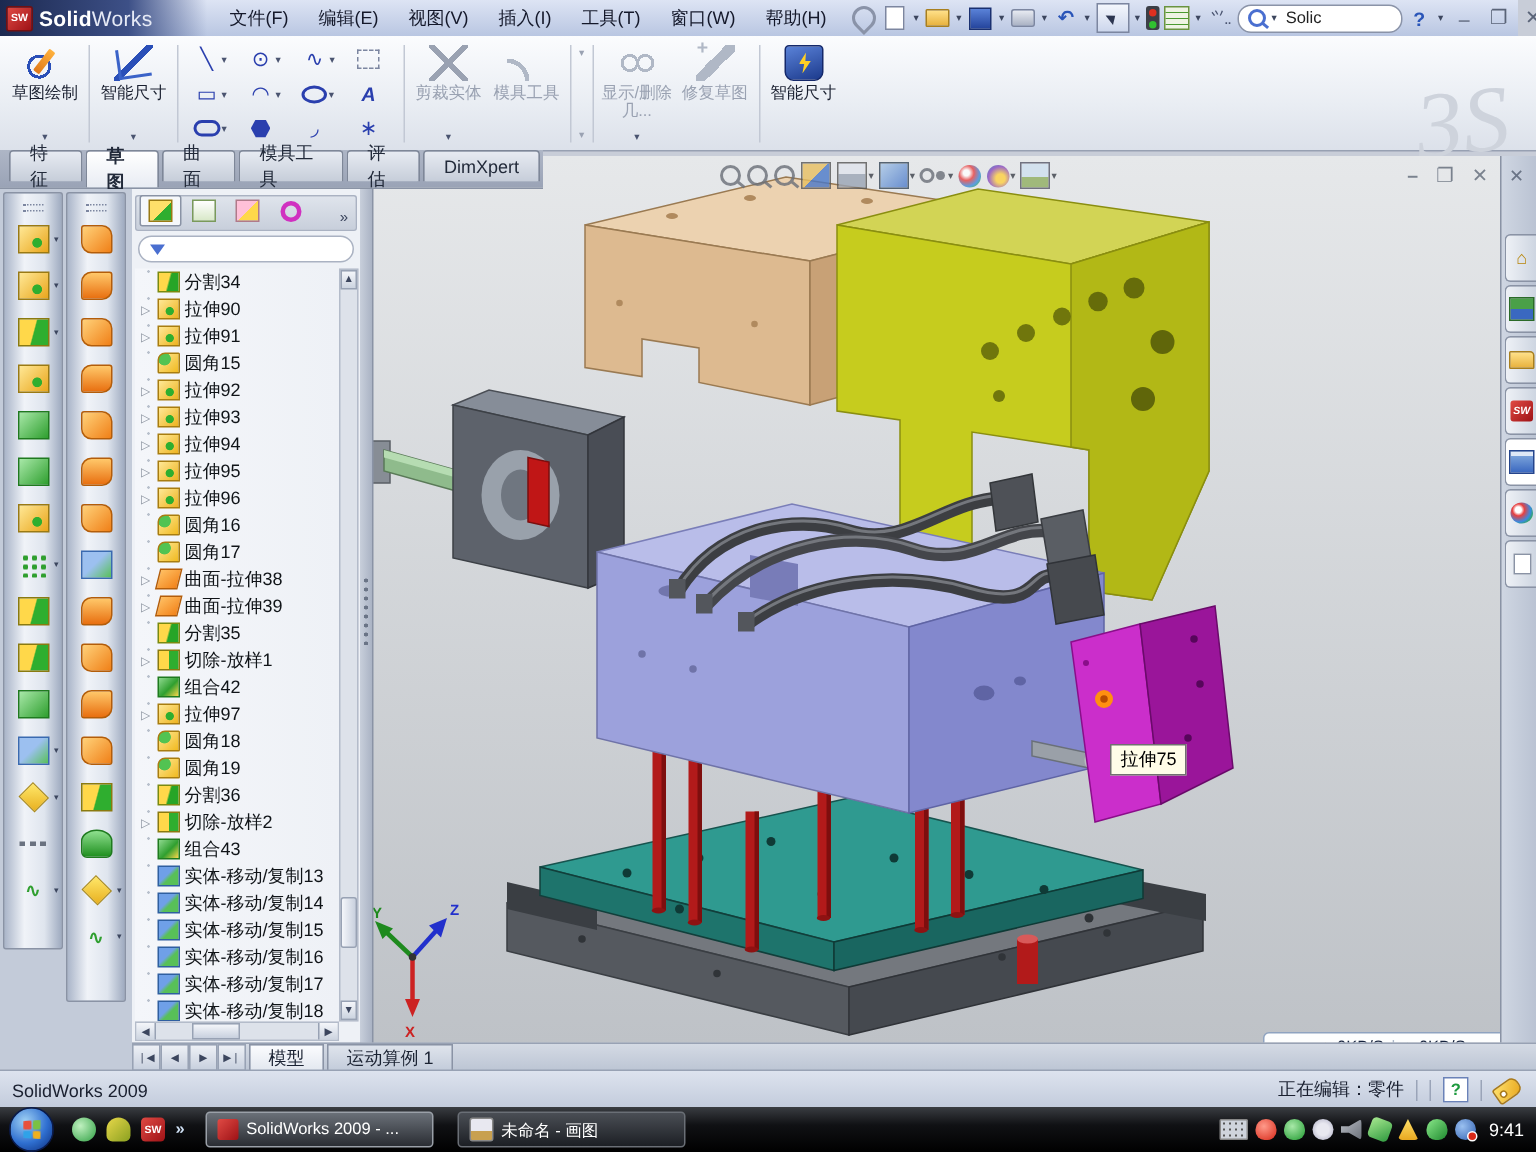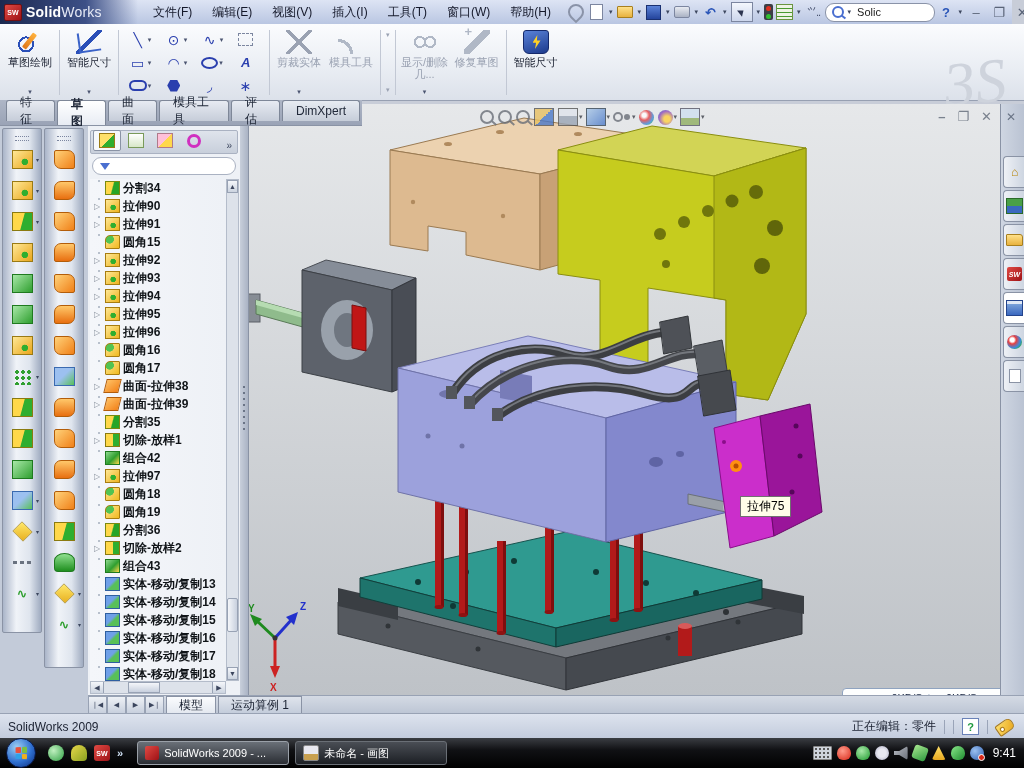--- a/index.html
+++ b/index.html
@@ -105,21 +105,21 @@
   .fmtab.active{background:#f6f8fb;border-color:#8a93a5;}
   .fmtab i{width:14px;height:13px;display:block;}
   .fm1{background:linear-gradient(135deg,#ffe06a 55%,#2fae2f 55%);border:1px solid #9a7a14;}
   .fm2{background:linear-gradient(180deg,#fff,#d8e8c8);border:1px solid #7a9a5a;}
   .fm3{background:linear-gradient(135deg,#ffc0d8 50%,#ffd84a 50%);border:1px solid #b07a8a;}
   .fm4{border:3px solid #d030c0;border-radius:50%;width:8px !important;height:8px !important;}
   .fmchev{margin-left:auto;font-size:10px;color:#3c465e;padding-right:3px;}
   #fmfilter{position:absolute;left:4px;top:31px;right:4px;height:18px;background:#fff;border:1px solid #aab2c2;border-radius:9px;display:flex;align-items:center;padding:0 7px;gap:4px;box-sizing:border-box;}
   .funnel{width:0;height:0;border-left:5px solid transparent;border-right:5px solid transparent;border-top:7px solid #4a6fd0;}
   #tree{position:absolute;left:2px;top:53px;right:14px;bottom:14px;overflow:hidden;background:linear-gradient(90deg,#f4f6fa,#eef1f6);}
-  .trow{height:18px;display:flex;align-items:center;gap:3px;padding-left:2px;background:radial-gradient(circle,#b8c0cc 0 .8px,transparent 1px) 8px 0/2px 4px no-repeat;font-weight:bold;}
+  .trow{height:18px;display:flex;align-items:center;gap:3px;padding-left:2px;background:radial-gradient(circle,#b8c0cc 0 .8px,transparent 1px) 8px 0/2px 4px no-repeat;}
   .tarrow{width:10px;font-size:8px;color:#8a929e;text-align:center;flex:0 0 auto;}
   .ticon13{width:13px;height:12px;flex:0 0 auto;display:block;}
   .tlabel{font-size:12px;color:#101418;white-space:nowrap;}
   .i-split{background:linear-gradient(105deg,#ffd84a 46%,#27a527 54%);border:1px solid #7a8a10;}
   .i-extrude{background:radial-gradient(circle at 55% 62%,#2fae2f 0 2.5px,transparent 3px),linear-gradient(135deg,#ffe896,#edb31f);border:1px solid #a87d10;}
   .i-fillet{background:radial-gradient(circle at 28% 28%,#52c352 0 4px,transparent 4.5px),linear-gradient(135deg,#ffe896,#f0b91f);border:1px solid #a87d10;border-radius:5px 1px 1px 1px;}
   .i-surface{background:linear-gradient(135deg,#ffc063,#f2821a);transform:skewX(-14deg);border:1px solid #b35d0a;}
   .i-cutloft{background:linear-gradient(90deg,#ffd84a 50%,#2fae2f 50%);border:1px solid #8a7a10;}
   .i-combine{background:linear-gradient(135deg,#8fd98f,#2f9f2f 55%,#ffd84a);border:1px solid #1f7a1f;}
   .i-move{background:linear-gradient(135deg,#6fa0e8 42%,#58c058 58%);border:1px solid #2f5fa0;}
@@ -180,21 +180,21 @@
   #taskbar{left:0;top:738px;width:1024px;height:30px;background:linear-gradient(180deg,#3a3d42,#101114 40%,#000);display:flex;align-items:center;}
   #startorb{width:30px;height:30px;border-radius:50%;background:radial-gradient(circle at 35% 30%,#9ed0f4,#2f6fd0 55%,#0a2a78);margin-left:6px;display:flex;align-items:center;justify-content:center;flex:0 0 auto;border:1px solid #0a1a4a;box-sizing:border-box;}
   .flag{width:12px;height:12px;display:grid;grid-template-columns:1fr 1fr;gap:1px;transform:perspective(40px) rotateY(-18deg);}
   .flag s{display:block;border-radius:1px;}
   #quicklaunch{display:flex;align-items:center;gap:7px;margin-left:12px;flex:0 0 auto;}
   .ql{width:16px;height:16px;border-radius:3px;}
   .ql-msn{background:radial-gradient(circle at 35% 35%,#bff0bf,#2fa043);border-radius:50%;}
   .ql-sec{background:linear-gradient(135deg,#e8d84a,#8aa020);border-radius:50% 50% 4px 4px;}
   .ql-sw{background:linear-gradient(135deg,#e04a44,#9e1216);color:#fff;font-size:7px;font-weight:bold;display:flex;align-items:center;justify-content:center;}
   .ql-chev{color:#cfe0f4;font-size:11px;font-weight:bold;}
-  #tasks{display:flex;gap:6px;margin-left:14px;flex:0 0 auto;}
+  #tasks{display:flex;gap:16px;margin-left:14px;flex:0 0 auto;}
   .taskbtn{width:152px;height:24px;border-radius:3px;border:1px solid #6a6f76;background:linear-gradient(180deg,#4a4e55,#1c1f24);display:flex;align-items:center;gap:5px;padding:0 7px;box-sizing:border-box;color:#fff;font-size:11px;white-space:nowrap;overflow:hidden;}
   .taskbtn.active{background:linear-gradient(180deg,#6a7078,#2a2d33);border-color:#9aa0a8;}
   .tbi{width:14px;height:14px;border-radius:2px;flex:0 0 auto;}
   .tbi-sw{background:linear-gradient(135deg,#e04a44,#9e1216);}
   .tbi-paint{background:linear-gradient(180deg,#e8e8f0 55%,#c8a050 55%);border:1px solid #888;}
   #tray{margin-left:auto;display:flex;align-items:center;gap:5px;padding-right:8px;}
   .kbd{width:17px;height:12px;background:#cfd4dc;border:1px solid #888;border-radius:1px;background-image:radial-gradient(circle,#555 0 .7px,transparent 1px);background-size:4px 4px;}
   .tray-ic{width:14px;height:14px;border-radius:3px;}
   .ti-red{background:radial-gradient(circle at 40% 35%,#ff9a8a,#d82818);border-radius:50% 50% 6px 6px;}
   .ti-green{background:radial-gradient(circle at 40% 35%,#a8e8a8,#1f9a2f);border-radius:50% 50% 6px 6px;}

